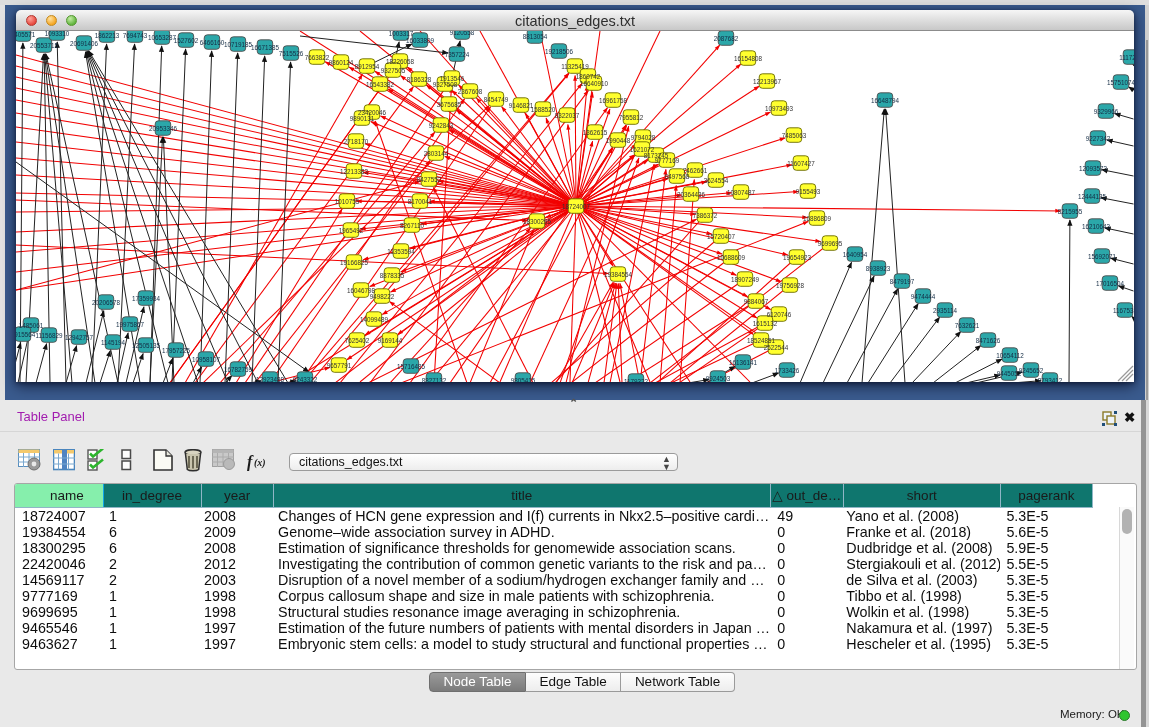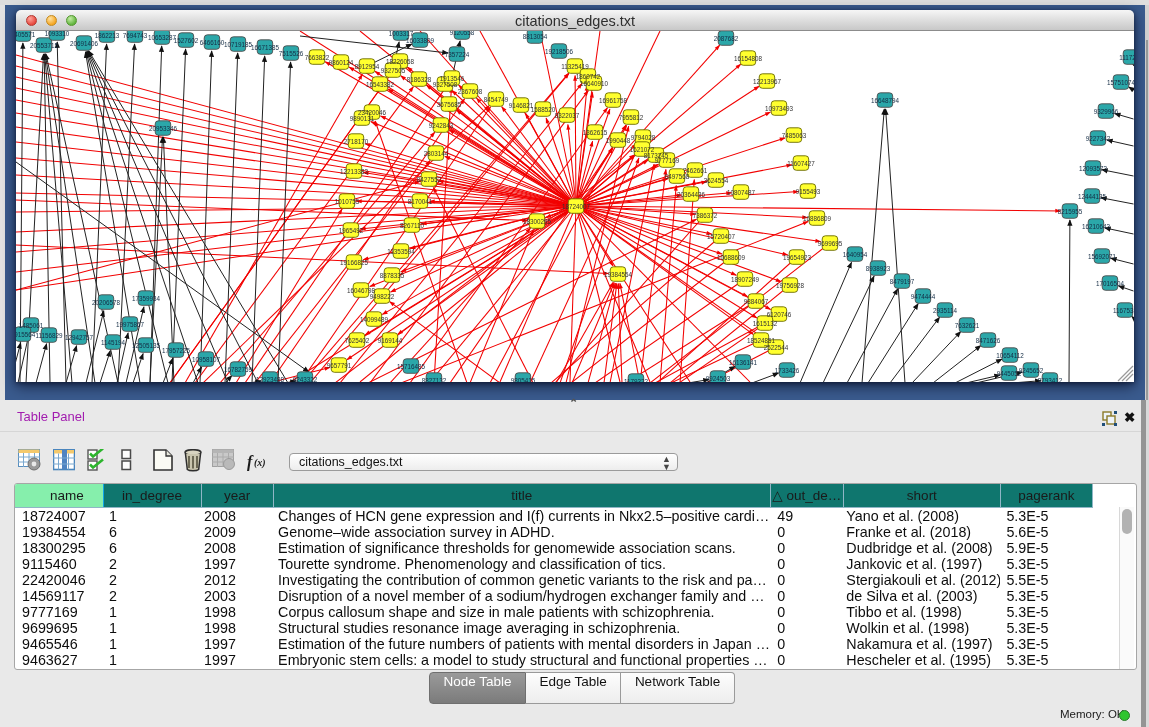--- a/index.html
+++ b/index.html
@@ -25,21 +25,21 @@
 #combo .ud{position:absolute;right:6px;top:1px;font-size:9px;color:#444;line-height:8px}
 #tablebox{position:absolute;left:14px;top:483px;width:1123px;height:187px;background:#fff;border:1px solid #a6a6a6;border-radius:3px;overflow:hidden}
 table{border-collapse:collapse;table-layout:fixed;width:1078px;font-size:14.3px}
 thead th{height:23px;background:#0f766e;border-right:1px solid #8fb6c6;border-bottom:1px solid #8fb6c6;font-weight:normal;font-size:13.5px;color:#1a1a1a;overflow:hidden;white-space:nowrap}
 th.c1{background:#86efac;border-right:1px solid #0ea5e9;text-indent:16px}
 tbody tr{height:16px}tbody td{color:#0d0d0d;white-space:nowrap;overflow:hidden;padding:0;line-height:16px}
 .c1{width:88px}.c2{width:98px}.c3{width:72px}.c4{width:497px}.c5{width:73px}.c6{width:157px}.c7{width:92px}
 td.c1{padding-left:7px}td.c2{padding-left:6px}td.c3{padding-left:3px}td.c4{padding-left:5px;text-overflow:ellipsis}td.c5{padding-left:7px}td.c6{padding-left:3px}td.c7{padding-left:6px}
 #vscroll{position:absolute;right:2px;top:23px;width:15px;height:162px;background:#fafafa;border-left:1px solid #d8d8d8}
 #vthumb{position:absolute;left:2px;top:2px;width:10px;height:25px;background:#b2b2b2;border-radius:5px}
-#tabs{position:absolute;left:429px;top:672px;height:32px;display:flex;font-size:13.5px}
+#tabs{position:absolute;left:429px;top:672px;height:20px;display:flex;font-size:13.5px}
 .tab{border:1px solid #9a9a9a;border-left:none;background:linear-gradient(#fdfdfd,#ededed);color:#111;line-height:18px;padding:0 13.5px}
 .tab.first{border-left:1px solid #9a9a9a;border-radius:4px 0 0 4px}
 .tab.last{border-radius:0 4px 4px 0}
 .tab.sel{background:linear-gradient(#9a9a9a,#7b7b7b);color:#fff;border-color:#6f6f6f}
 #mem{position:absolute;left:1060px;top:708px;font-size:11.5px;color:#1a1a1a}
 #memdot{position:absolute;left:1119px;top:710px;width:11px;height:11px;border-radius:50%;background:#2fc52f;border:1px solid #2a7a2a}
 #rgray{position:absolute;left:1141px;top:400px;width:5px;height:327px;background:#949494}
 #rgray2{position:absolute;left:1146px;top:400px;width:3px;height:327px;background:#d9d9d9}
 .ico{display:inline-block;vertical-align:top}
 </style></head><body>
@@ -672,29 +672,20 @@
           <tr>
             <td class="c1">18300295</td>
             <td class="c2">6</td>
             <td class="c3">2008</td>
             <td class="c4">Estimation of significance thresholds for genomewide association scans.</td>
             <td class="c5">0</td>
             <td class="c6">Dudbridge et al. (2008)</td>
             <td class="c7">5.9E-5</td>
           </tr>
           <tr>
-            <td class="c1">9115460</td>
-            <td class="c2">2</td>
-            <td class="c3">1997</td>
-            <td class="c4">Tourette syndrome. Phenomenology and classification of tics.</td>
-            <td class="c5">0</td>
-            <td class="c6">Jankovic et al. (1997)</td>
-            <td class="c7">5.3E-5</td>
-          </tr>
-          <tr>
             <td class="c1">22420046</td>
             <td class="c2">2</td>
             <td class="c3">2012</td>
             <td class="c4">Investigating the contribution of common genetic variants to the risk and pathogenesis of ADHD</td>
             <td class="c5">0</td>
             <td class="c6">Stergiakouli et al. (2012)</td>
             <td class="c7">5.5E-5</td>
           </tr>
           <tr>
             <td class="c1">14569117</td>

